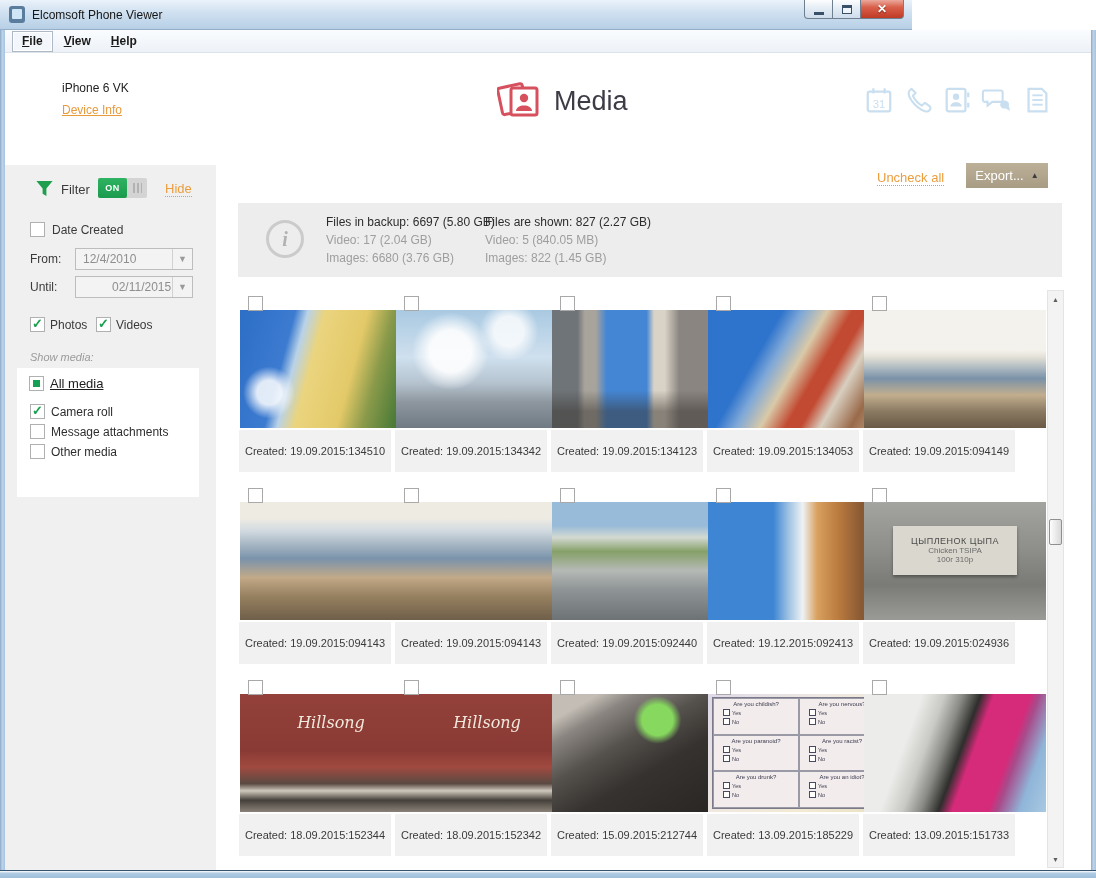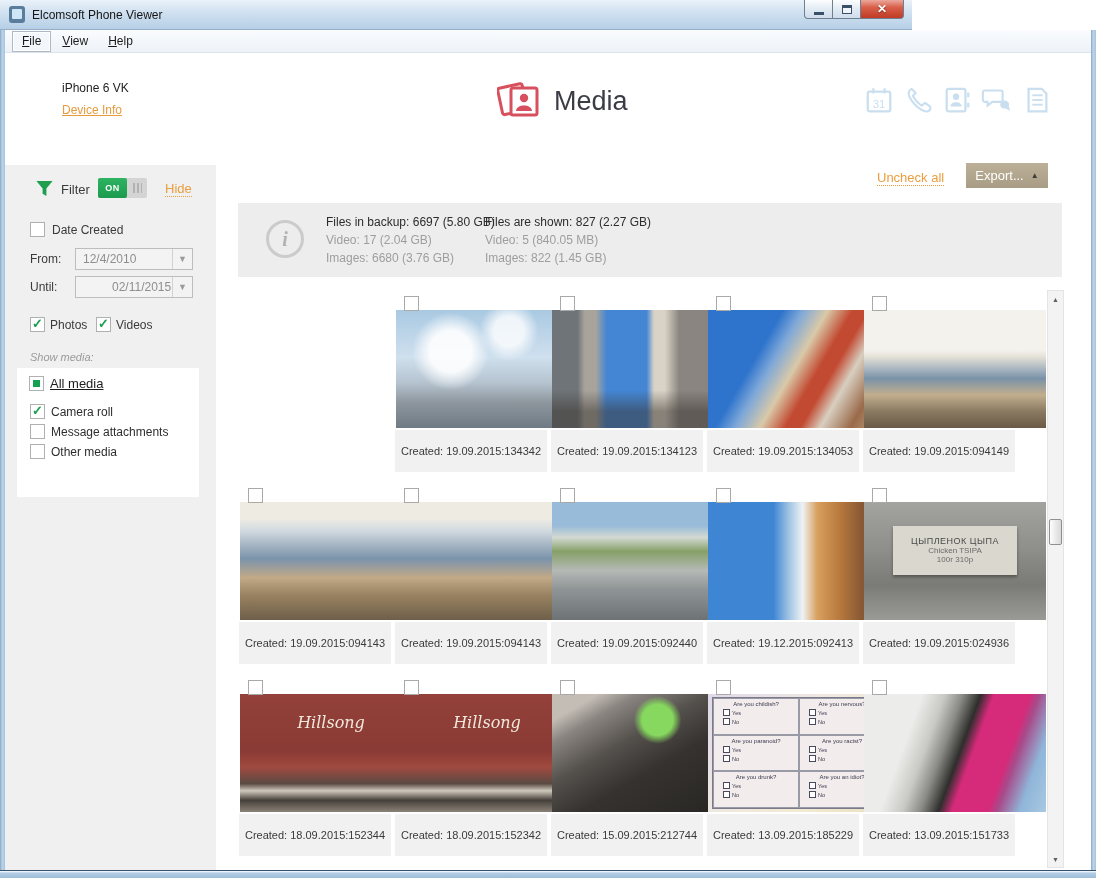--- a/index.html
+++ b/index.html
@@ -24,21 +24,21 @@
   .wbtn.max { width:29px; margin-left:-1px; }
   .wbtn.close { width:44px; margin-left:-1px; border-radius:0 0 4px 0;
     background:linear-gradient(#eba99c,#d9604b 40%,#bf3a24); }
   .glyph-min { width:10px; height:3px; background:#3a5068; margin-top:8px; }
   .glyph-max { width:10px; height:9px; border:1px solid #3a5068; border-top:3px solid #3a5068; background:#eef4fa; }
   .glyph-close { color:#fff; font-size:12px; font-weight:bold; text-shadow:0 1px 1px #7a1f10; }
   
   .menubar { position:absolute; left:5px; right:5px; top:30px; height:23px;
     background:linear-gradient(#fafcfe,#edf2f8); border-bottom:1px solid #dde3ea;
     display:flex; align-items:center; padding-left:7px; font-size:12px; color:#1a1a1a; }
-  .menu-item { padding:2px 9px 3px; margin-right:2px; }
+  .menu-item { padding:2px 9px 3px; margin-right:2px;font-weight:bold; }
   .menu-item.focused { border:1px solid #aeb9c5; background:#f3f7fb; box-shadow:inset 0 0 0 1px #ffffff; }
   
   .frame-left, .frame-right { position:absolute; top:30px; bottom:0; width:5px;
     background:linear-gradient(90deg,#8aa8c6,#bdd4e9 45%,#a6c3de); }
   .frame-left { left:0; } .frame-right { right:0; }
   .frame-bottom { position:absolute; left:0; right:0; bottom:0; height:8px;
     background:linear-gradient(#ffffff,#b2cde5 30%,#9dbdd9); border-top:1px solid #33536f; }
   
   .device-name { position:absolute; left:62px; top:81px; font-size:12px; color:#232323; }
   .device-link { position:absolute; left:62px; top:103px; font-size:12px; color:#e89a3c; text-decoration:underline; cursor:pointer; }
@@ -270,20 +270,25 @@
       <div>Video: 17 (2.04 GB)</div>
       <div>Images: 6680 (3.76 GB)</div>
     </div>
     <div class="scol c2">
       <div class="head">Files are shown: 827 (2.27 GB)</div>
       <div>Video: 5 (840.05 MB)</div>
       <div>Images: 822 (1.45 GB)</div>
     </div>
   </div>
 
+  <div class="cell" style="left:239px; top:290px;">
+    <span class="cb"></span>
+    <div class="thumb t1"></div>
+    <div class="cap">Created: 19.09.2015:134510</div>
+  </div>
   <div class="cell" style="left:395px; top:290px;">
     <span class="cb"></span>
     <div class="thumb t2"></div>
     <div class="cap">Created: 19.09.2015:134342</div>
   </div>
   <div class="cell" style="left:551px; top:290px;">
     <span class="cb"></span>
     <div class="thumb t3"></div>
     <div class="cap">Created: 19.09.2015:134123</div>
   </div>

